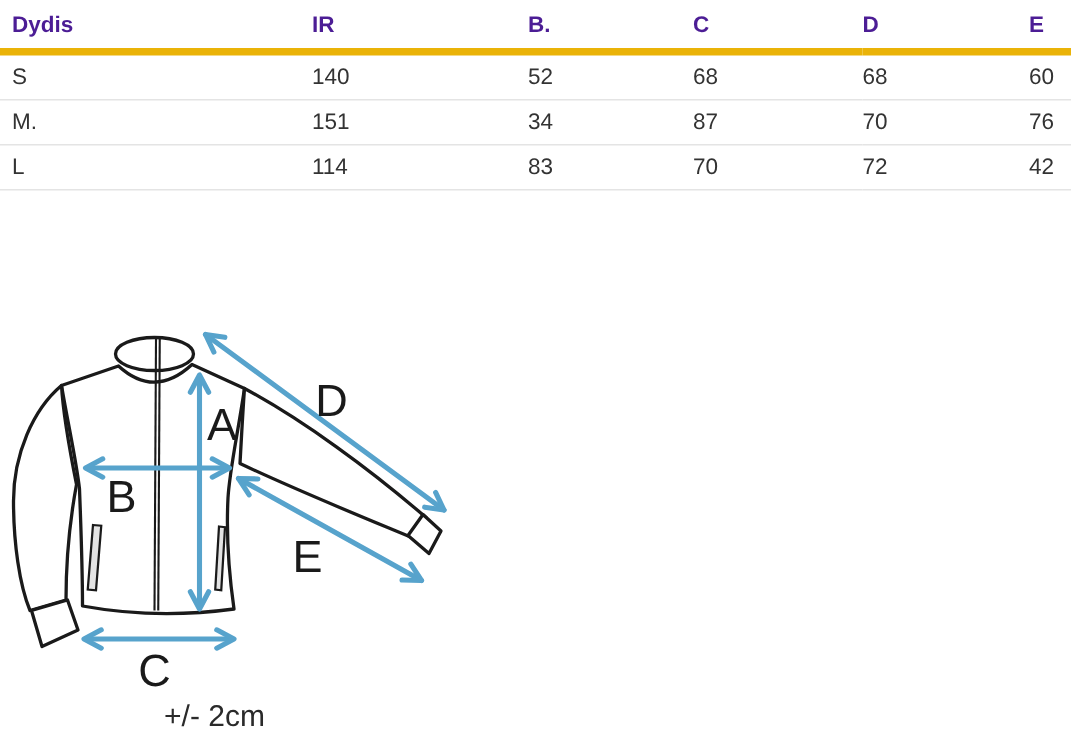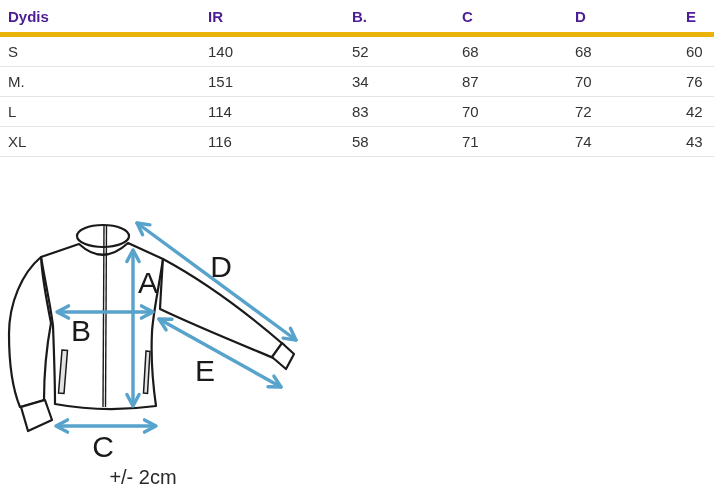--- a/index.html
+++ b/index.html
@@ -99,28 +99,20 @@
       <td>76</td>
     </tr>
     <tr>
       <td>L</td>
       <td>114</td>
       <td>83</td>
       <td>70</td>
       <td>72</td>
       <td>42</td>
     </tr>
-    <tr>
-      <td>XL</td>
-      <td>116</td>
-      <td>58</td>
-      <td>71</td>
-      <td>74</td>
-      <td>43</td>
-    </tr>
   </tbody>
 </table>
 
 <svg class="diagram-svg" viewBox="0 195 340 300" xmlns="http://www.w3.org/2000/svg">
 
   <g>
 
     <path class="jacket-stroke fill-white" d="M79,244 L41,257 C46,286 51,308 53,326 C54,352 55,380 55,404 Q104,413 156,406 C152,378 151,352 152,332 C153,314 158,292 163,259 L128,243 Q103,266 79,244 Z"></path>
 
     <path class="jacket-stroke fill-white" d="M41,257 C22,273 9,303 9,334 C9,362 13,390 20,407 L44,400 C44,377 46,350 51,323 C46,298 42,275 41,257 Z"></path>

